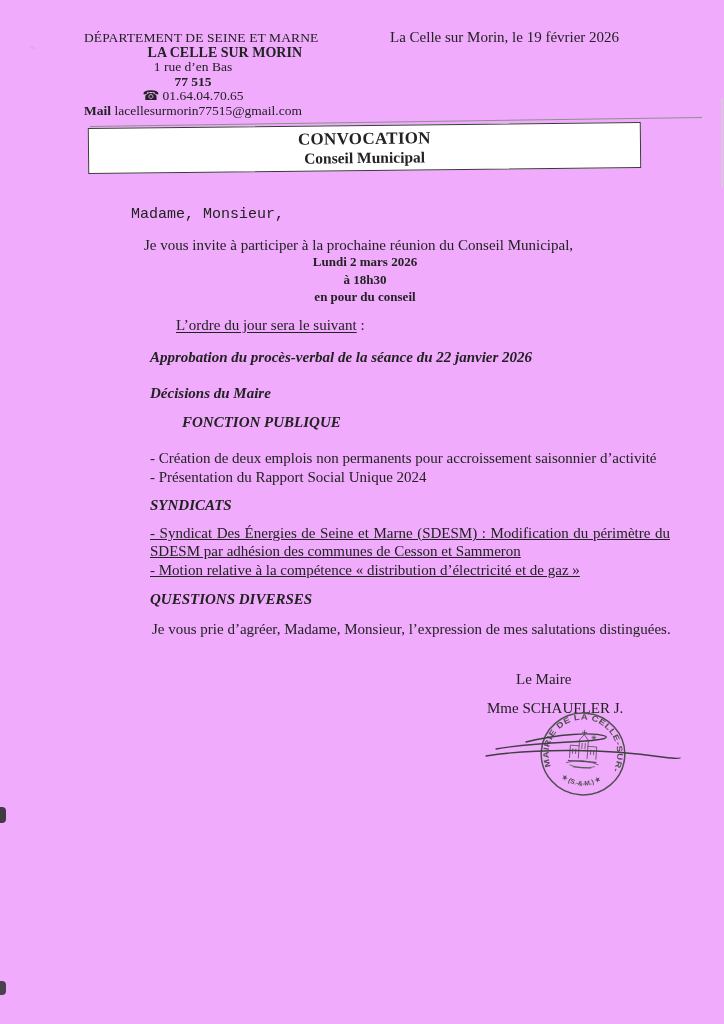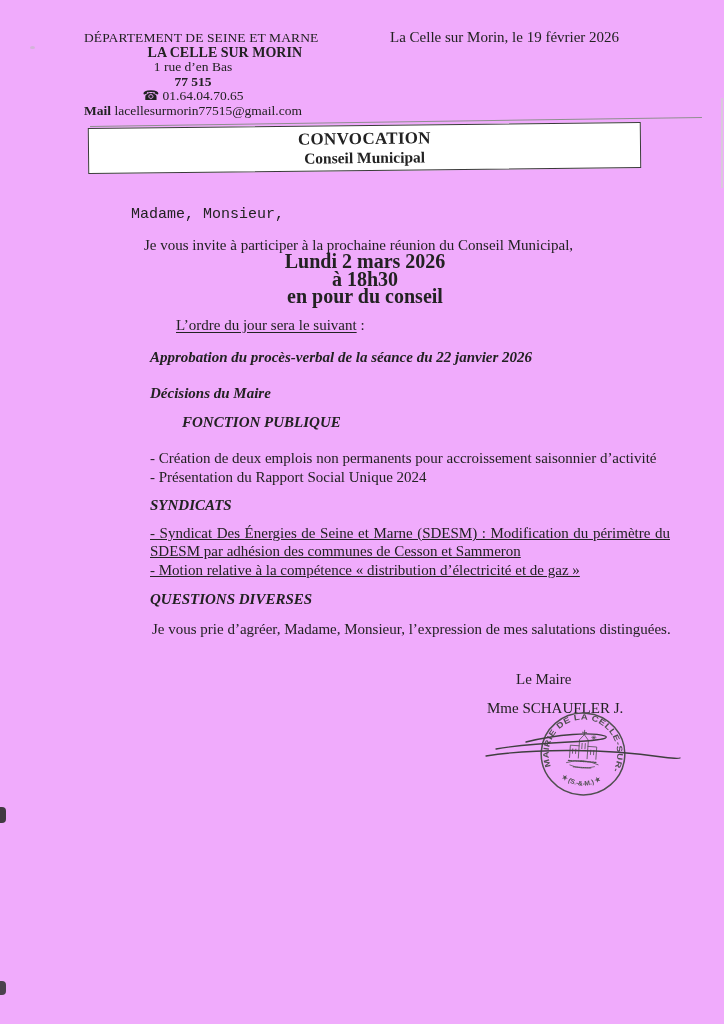--- a/index.html
+++ b/index.html
@@ -47,21 +47,21 @@
   .title-main { font-weight: bold; font-size: 17px; line-height: 20px; letter-spacing: 0.3px; }
   .title-sub  { font-weight: bold; font-size: 15.5px; line-height: 18px; }
 
   
   .body-text { font-size: 15px; }
   .salutation { left: 131px; top: 206px; font-family: Liberation Mono, monospace; }
   .intro { left: 144px; top: 221px; margin-top: 16px; }
   .meeting {
     left: 88px; top: 253px; width: 554px;
     text-align: center; font-weight: bold;
-    line-height: 17.6px; font-size: 20px;
+    line-height: 17.6px; font-size: 13px;
   }
   .agenda-heading { left: 176px; top: 317px; }
   .agenda-heading .ul { text-decoration: underline; text-underline-offset: 2px; }
   .bi { font-weight: bold; font-style: italic; }
   .item-pv { left: 150px; top: 349px; }
   .item-decisions { left: 150px; top: 385px; }
   .sec1-head { left: 150px; top: 414px; margin-left: 32px; }
   .sec1-items { left: 150px; top: 449px; width: 524px; line-height: 18.6px; }
   .sec2-head { left: 150px; top: 497px; }
   .sec2-items { left: 150px; top: 524px; width: 520px; line-height: 18.4px; text-decoration: underline; }

